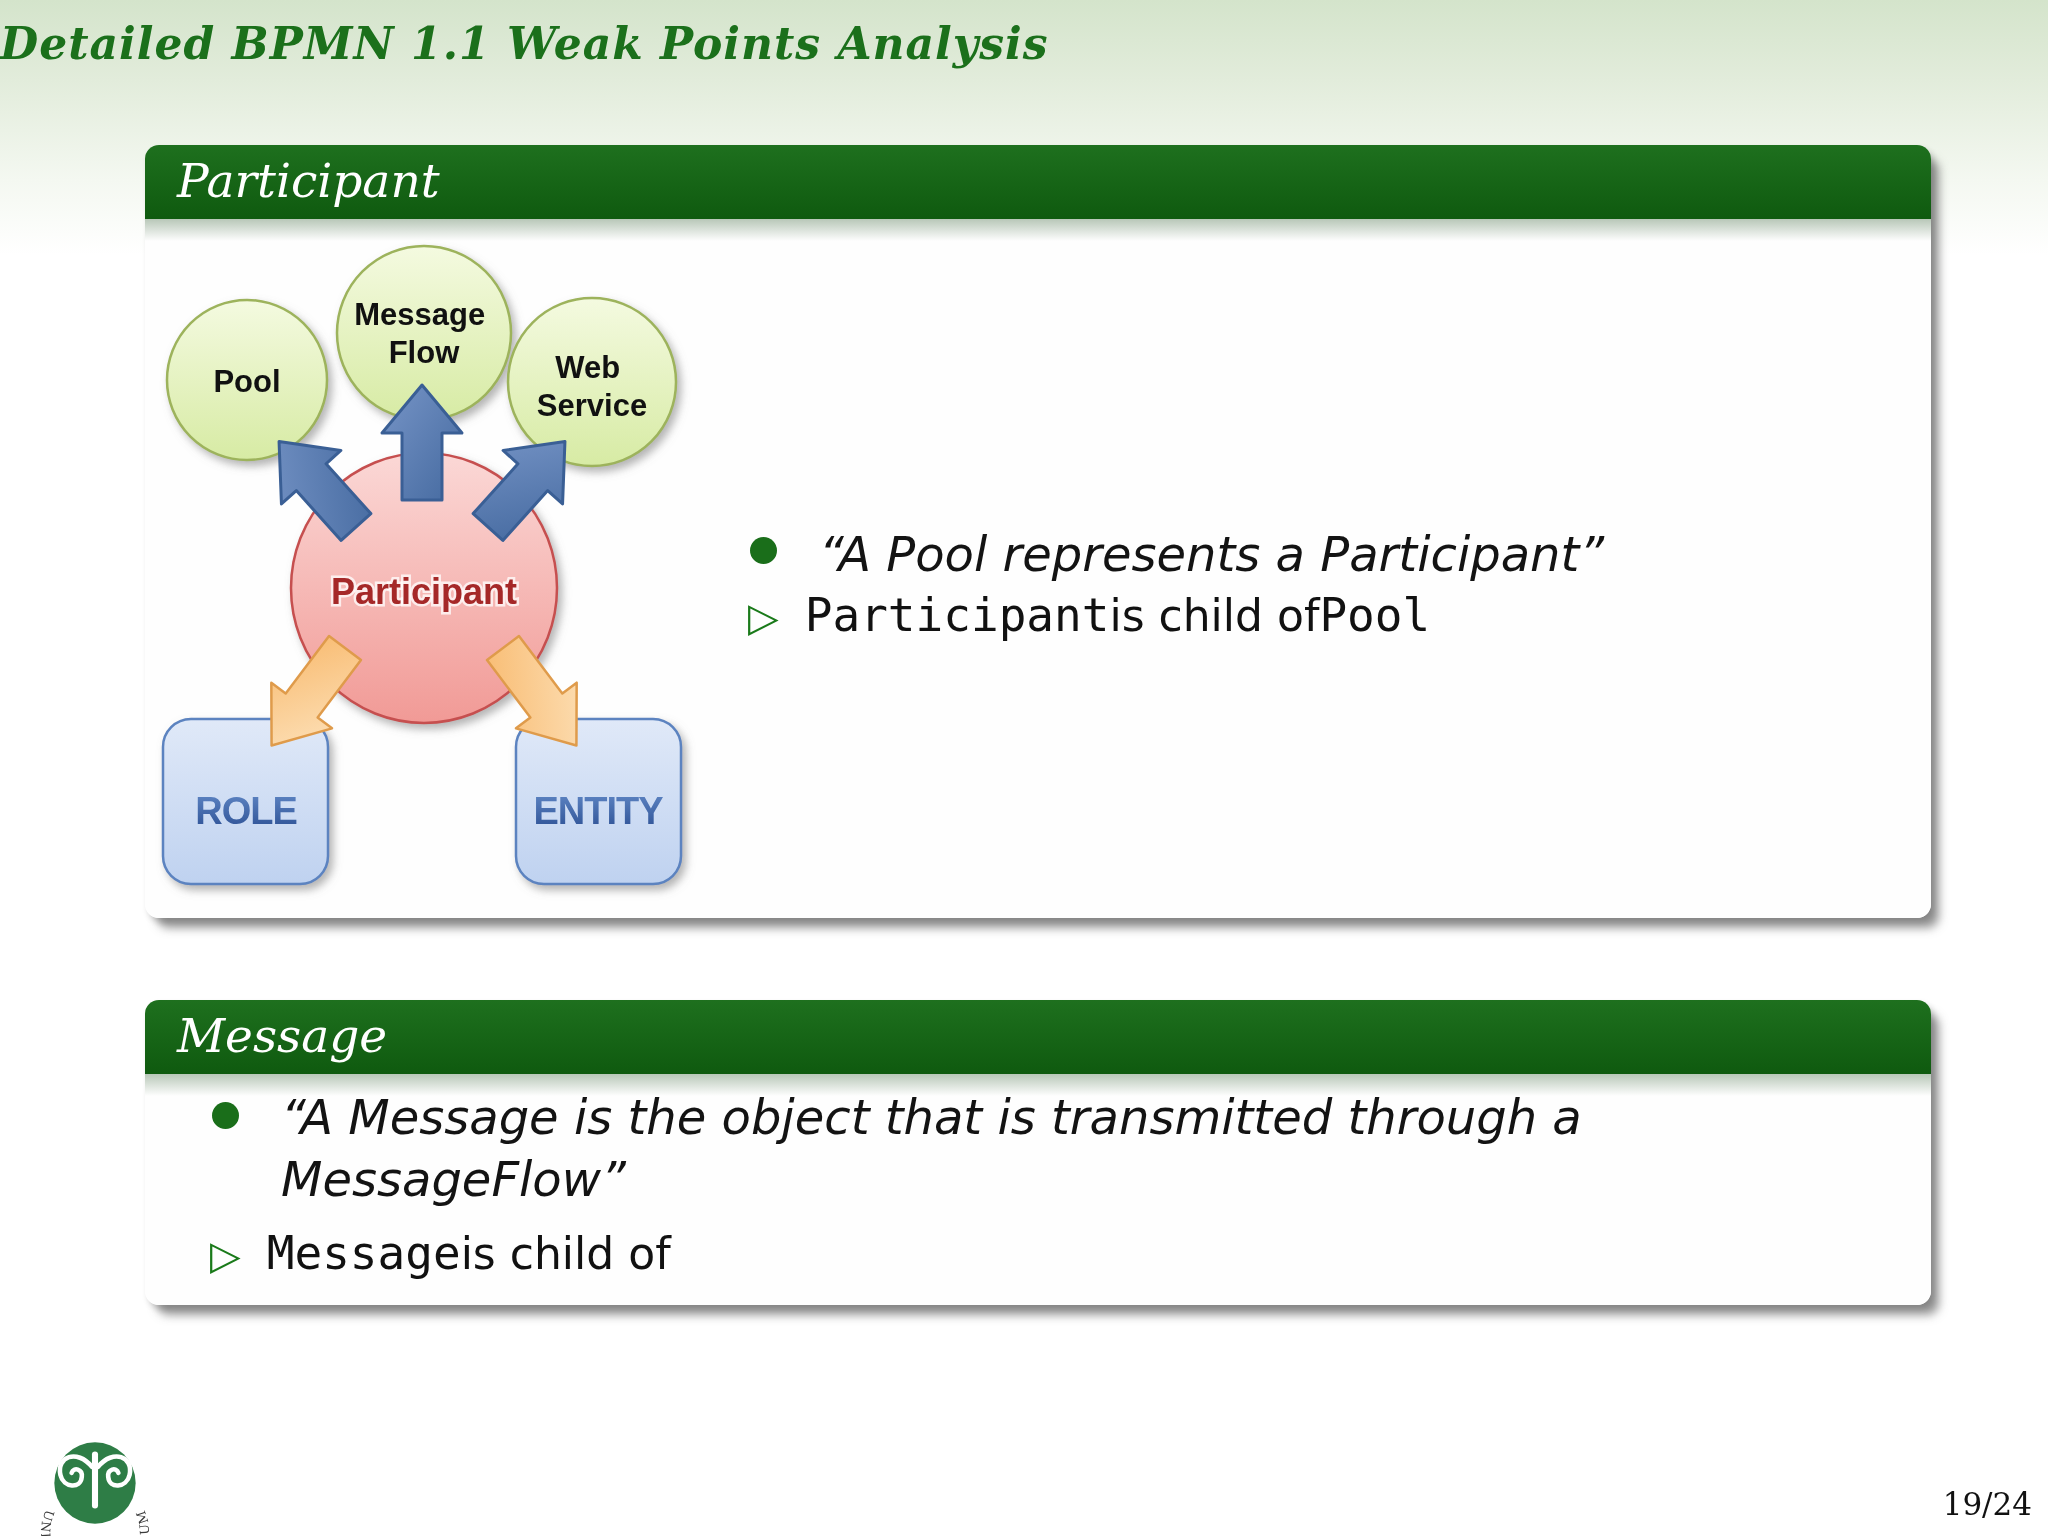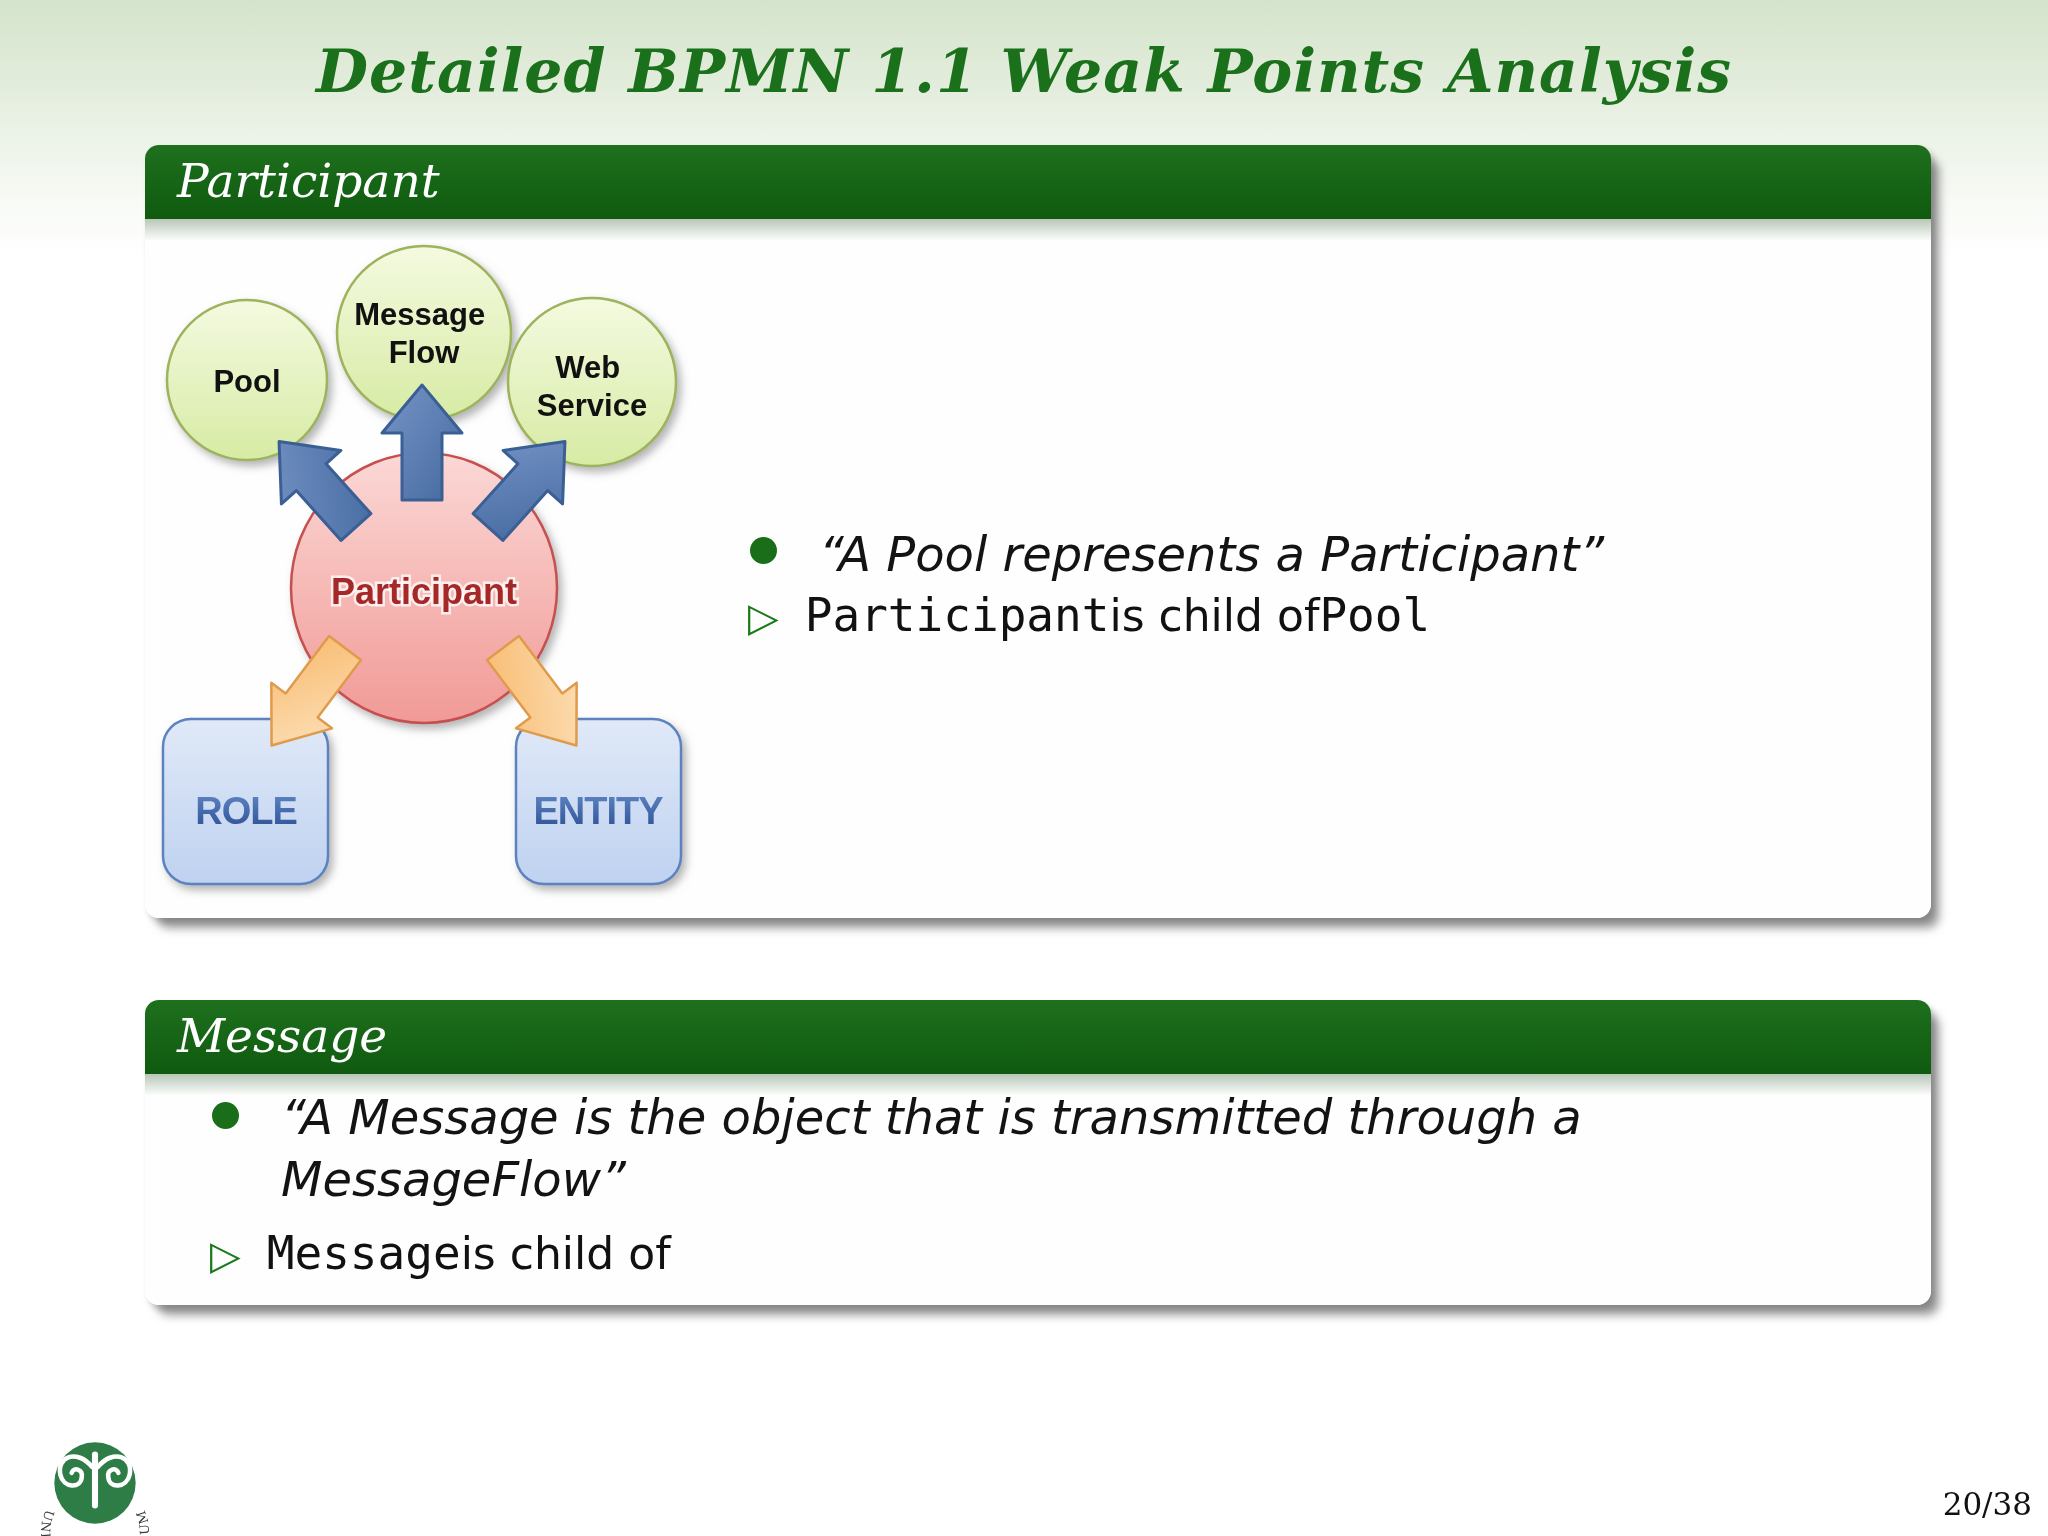--- a/index.html
+++ b/index.html
@@ -3,23 +3,23 @@
 <meta charset="utf-8">
 <style>
   html,body{margin:0;padding:0;background:#fff;}
   .slide{
     position:relative;width:2048px;height:1536px;overflow:hidden;
     background:linear-gradient(to bottom,#d4e4cb 0px,#e2ecdb 80px,#f4f8f1 180px,#ffffff 255px,#ffffff 100%);
     font-family:"DejaVu Sans",sans-serif;
   }
   .abs{position:absolute;}
   .page-title{
-    left:0;right:0;top:36px;text-align:center;
+    left:0;right:0;top:18px;text-align:left;
     font-family:"DejaVu Serif",serif;font-style:italic;font-weight:bold;
-    font-size:60px;color:#1b701b;letter-spacing:1px;
+    font-size:44px;color:#1b701b;letter-spacing:1px;
   }
   .block{
     left:145px;width:1786px;border-radius:14px;
     box-shadow:10px 12px 10px -2px rgba(70,70,70,0.55),3px 4px 6px rgba(0,0,0,0.18);
     background:#ffffff;
   }
   .block-header{
     height:74px;border-radius:14px 14px 0 0;
     background:linear-gradient(to bottom,#1e701e,#0f5a0f);
     color:#ffffff;font-family:"DejaVu Serif",serif;font-style:italic;
@@ -193,15 +193,15 @@
       <path d="M60,34 L60,84" stroke-width="6"></path>
       <path d="M57,46 C42,28 22,36 26,54 C29,67 46,68 47,56 C48,48 39,46 37,52" stroke-width="4.5"></path>
       <path d="M63,46 C78,28 98,36 94,54 C91,67 74,68 73,56 C72,48 81,46 83,52" stroke-width="4.5"></path>
     </g>
     <path id="logoRing" d="M 13,86 A 53,53 0 1 0 107,86" fill="none"></path>
     <text font-family="DejaVu Serif,serif" font-size="12.5" letter-spacing="1.5" fill="#3b3b3b">
       <textPath href="#logoRing" startOffset="2">UNIVERSITAS STUDIORUM INSUBRIAE ·</textPath>
     </text>
   </svg>
 
-  <div class="abs page-number">20/38</div>
+  <div class="abs page-number">19/24</div>
 
 </div>
 
 </body></html>

